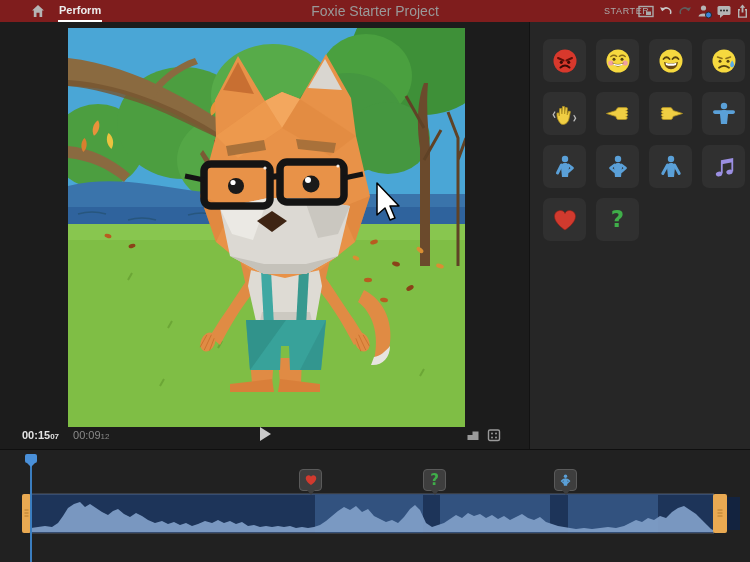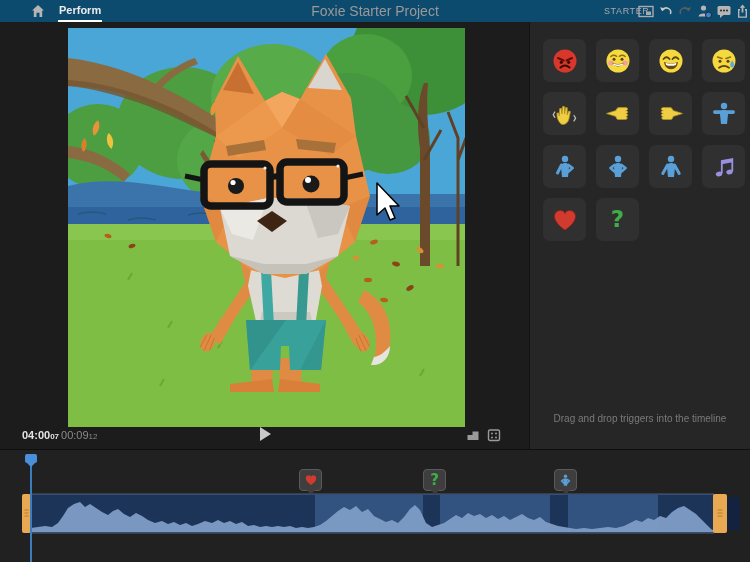--- a/index.html
+++ b/index.html
@@ -2,32 +2,32 @@
 <html><head>
 <meta charset="utf-8">
 <style>
   html,body{margin:0;padding:0;}
   body{
     width:750px;height:562px;position:relative;overflow:hidden;
     background:#1c1c1c;font-family:"Liberation Sans",sans-serif;
     -webkit-font-smoothing:antialiased;
   }
   
-  .topbar{position:absolute;top:0;left:0;width:750px;height:22px;background:#0c4a6e;border-bottom:1px solid #141414;}
+  .topbar{position:absolute;top:0;left:0;width:750px;height:22px;background:#7f1d1d;border-bottom:1px solid #141414;}
   .home-btn{position:absolute;left:30px;top:4px;width:16px;height:14px;}
   .tab{position:absolute;left:58px;top:0;height:20px;line-height:21px;color:#ececec;font-size:11px;font-weight:bold;border-bottom:2px solid #ffffff;padding:0 1px;}
   .proj-title{position:absolute;left:0;right:0;top:0;height:22px;line-height:22px;text-align:center;color:#999999;font-size:14px;pointer-events:none;}
   .plan-badge{position:absolute;left:604px;top:0;height:22px;line-height:22px;color:#ababab;font-size:9px;letter-spacing:.6px;}
   .tb-icon{position:absolute;top:4px;width:16px;height:15px;}
   
   .viewer{position:absolute;top:22px;left:0;width:529px;height:427px;background:#1c1c1c;}
   .stage{position:absolute;left:68px;top:6px;width:397px;height:399px;overflow:hidden;background:#4aa6d6;}
   .timecode{position:absolute;left:22px;top:407px;font-size:11px;color:#e3e3e3;font-weight:bold;}
   .timecode .frames{font-size:8px;font-weight:bold;}
-  .timecode .dur{color:#8a8a8a;font-weight:normal;margin-left:2px;}
+  .timecode .dur{color:#8a8a8a;font-weight:normal;margin-left:14px;}
   .timecode .dur .frames{font-weight:normal;}
   .play-btn{position:absolute;left:258px;top:404px;width:18px;height:18px;}
   .tr-icon{position:absolute;top:406px;width:14px;height:14px;}
   
   .right-panel{position:absolute;left:529px;top:22px;width:221px;height:427px;background:#262626;border-left:1px solid #121212;box-sizing:border-box;}
   .trigger-btn{position:absolute;width:43px;height:43px;background:#303030;border-radius:7px;display:flex;align-items:center;justify-content:center;cursor:pointer;}
   .trigger-btn svg{display:block;}
   .hint{position:absolute;left:0;right:0;top:391px;text-align:center;color:#7a7a7a;font-size:10px;}
   .qmark{font-weight:bold;color:#3fae49;font-size:23px;font-family:"DejaVu Sans",sans-serif;line-height:1;}
   
@@ -230,21 +230,21 @@
         </g>
 
         <polygon points="204,183 219,193 204,204 189,193" fill="#3e2413"></polygon>
       </g>
 
       <polygon points="309,155 309,187 317,180 322,192 327,190 322,178 331,178" fill="#ffffff" stroke="#000000" stroke-width="1.5" stroke-linejoin="round"></polygon>
     </svg>
   </div>
 
   <div class="timecode">
-    <span>04:00</span><span class="frames">07</span><span class="dur"><span>00:09</span><span class="frames">12</span></span>
+    <span>00:15</span><span class="frames">07</span><span class="dur"><span>00:09</span><span class="frames">12</span></span>
   </div>
   <div class="play-btn">
     <svg width="15" height="16" viewBox="0 0 15 16">
       <polygon points="2,1 13,8 2,15" fill="#c9c9c9"></polygon>
     </svg>
   </div>
   <div class="tr-icon" style="left:466px">
     <svg width="14" height="14" viewBox="0 0 14 14">
       <path d="M1.5 12 L1.5 7 L6.5 7 L6.5 3.5 L12.5 3.5 L12.5 12 Z" fill="#9a9a9a"></path>
     </svg>
@@ -362,21 +362,20 @@
 
   <div class="trigger-btn" style="left:13px;top:176px">
     <svg width="28" height="28" viewBox="0 0 28 28">
       <path d="M14 24 C14 24 3.5 17.5 3.5 10.5 C3.5 6.5 6.5 4.5 9.5 4.5 C12 4.5 13.5 6 14 7.5 C14.5 6 16 4.5 18.5 4.5 C21.5 4.5 24.5 6.5 24.5 10.5 C24.5 17.5 14 24 14 24 Z" fill="#d13a2e" stroke="#8e1f16" stroke-width="0.6"></path>
     </svg>
   </div>
   <div class="trigger-btn" style="left:66px;top:176px">
     <span class="qmark">?</span>
   </div>
 
-  <div class="hint">Drag and drop triggers into the timeline</div>
 </div>
 
 <div class="timeline">
   <svg class="tl-svg" width="750" height="113" viewBox="0 0 750 113">
 
     <rect x="727" y="47" width="13" height="33" fill="#13233f"></rect>
 
     <rect x="30.5" y="44" width="683" height="39" fill="#1d3459" stroke="#93a7c4" stroke-opacity="0.45" stroke-width="1"></rect>
 
     <rect x="315" y="44.5" width="108" height="38" fill="#32527f"></rect>

